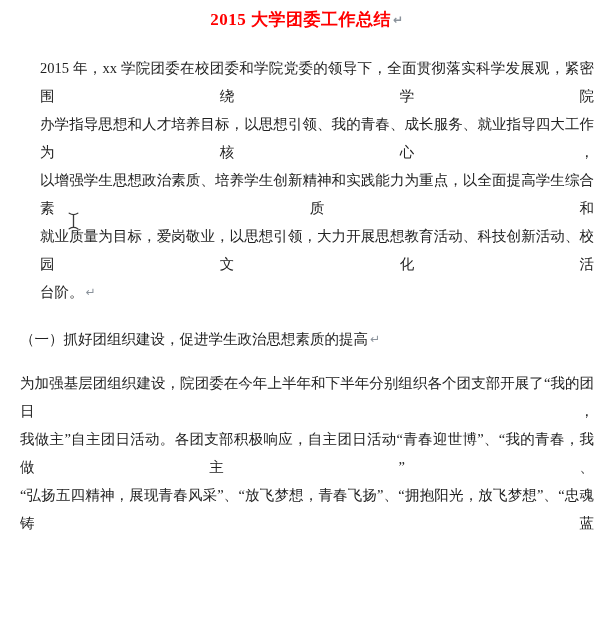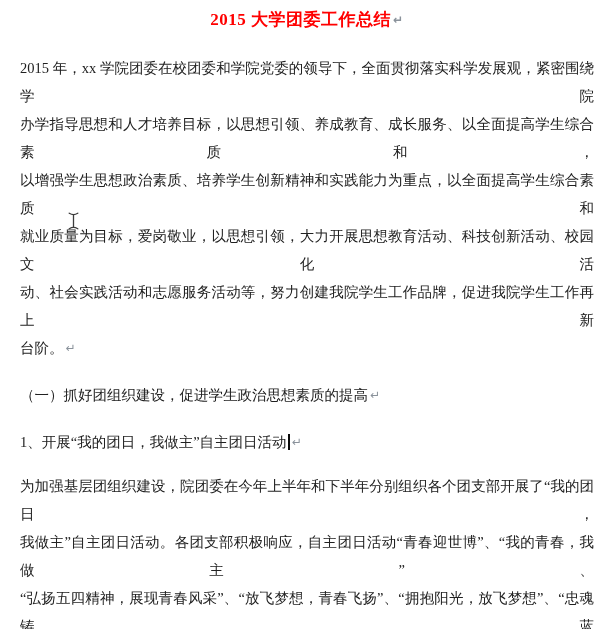--- a/index.html
+++ b/index.html
@@ -39,21 +39,21 @@
     vertical-align: 1px;
   }
   .caret {
     display: inline-block;
     width: 0; height: 16px;
     border-left: 2px solid #0a0a0a;
     vertical-align: -3px;
     margin-left: 1px;
   }
   
-  .p-intro     { margin-top: 24px; }
+  .p-intro     { margin-top: 24px; margin-left: 20px; }
   .p-heading-1 { margin-top: 8px;  }
   .p-heading-2 { margin-top: 19px; }
   .p-item-1    { margin-top: 19px; }
   .p-body-1    { margin-top: 16px; }
   .ibeam {
     position: absolute;
     left: 68px; top: 212px;
     width: 11px; height: 18px;
     pointer-events: none;
   }
@@ -61,31 +61,27 @@
 </head>
 <body>
 
 <div class="page">
   <div class="doc-title">
     <span class="title-text">2015 大学团委工作总结</span><span class="pmark">↵</span>
   </div>
   <div id="paragraphs">
       <div class="para p-intro">
         <div class="line fill">2015 年，xx 学院团委在校团委和学院党委的领导下，全面贯彻落实科学发展观，紧密围绕学院</div>
-        <div class="line fill">办学指导思想和人才培养目标，以思想引领、养成教育、成长服务、以全面提高学生综合素质和，</div>
+        <div class="line fill">办学指导思想和人才培养目标，以思想引领、我的青春、成长服务、就业指导四大工作为核心，</div>
         <div class="line fill">以增强学生思想政治素质、培养学生创新精神和实践能力为重点，以全面提高学生综合素质和</div>
         <div class="line fill">就业质量为目标，爱岗敬业，以思想引领，大力开展思想教育活动、科技创新活动、校园文化活</div>
-        <div class="line fill">动、社会实践活动和志愿服务活动等，努力创建我院学生工作品牌，促进我院学生工作再上新</div>
         <div class="line">台阶。<span class="pmark">↵</span></div>
       </div>
       <div class="para p-heading-2">
         <div class="line">（一）抓好团组织建设，促进学生政治思想素质的提高<span class="pmark">↵</span></div>
-      </div>
-      <div class="para p-item-1">
-        <div class="line">1、开展“我的团日，我做主”自主团日活动<span class="caret"></span><span class="pmark">↵</span></div>
       </div>
       <div class="para p-body-1">
         <div class="line fill">为加强基层团组织建设，院团委在今年上半年和下半年分别组织各个团支部开展了“我的团日，</div>
         <div class="line fill">我做主”自主团日活动。各团支部积极响应，自主团日活动“青春迎世博”、“我的青春，我做主”、</div>
         <div class="line fill">“弘扬五四精神，展现青春风采”、“放飞梦想，青春飞扬”、“拥抱阳光，放飞梦想”、“忠魂铸蓝</div>
       </div>
     </div>
 </div>
 
 <svg class="ibeam" viewBox="0 0 11 18" xmlns="http://www.w3.org/2000/svg">

